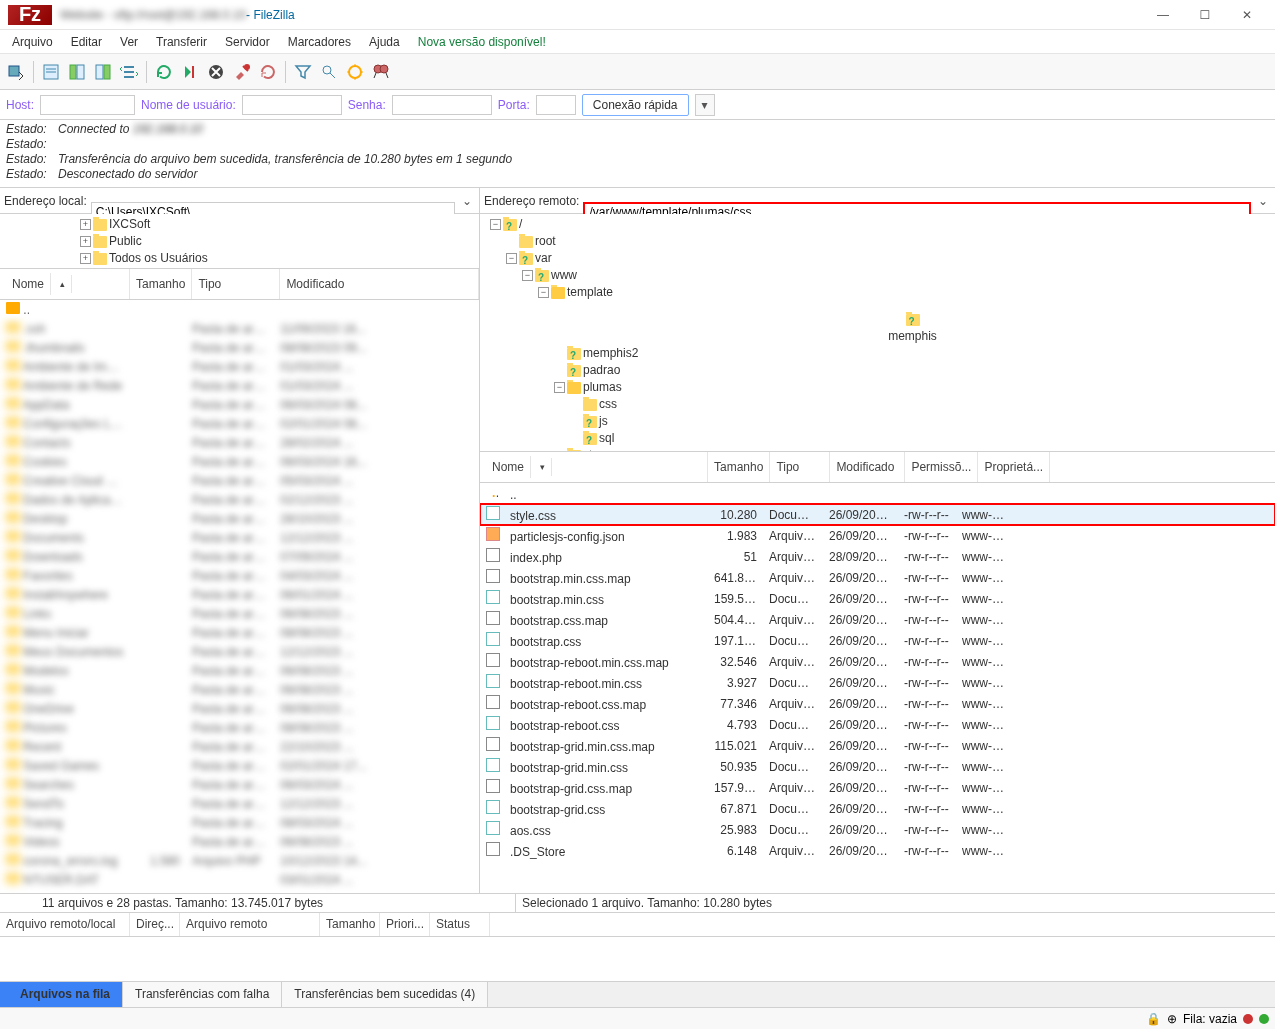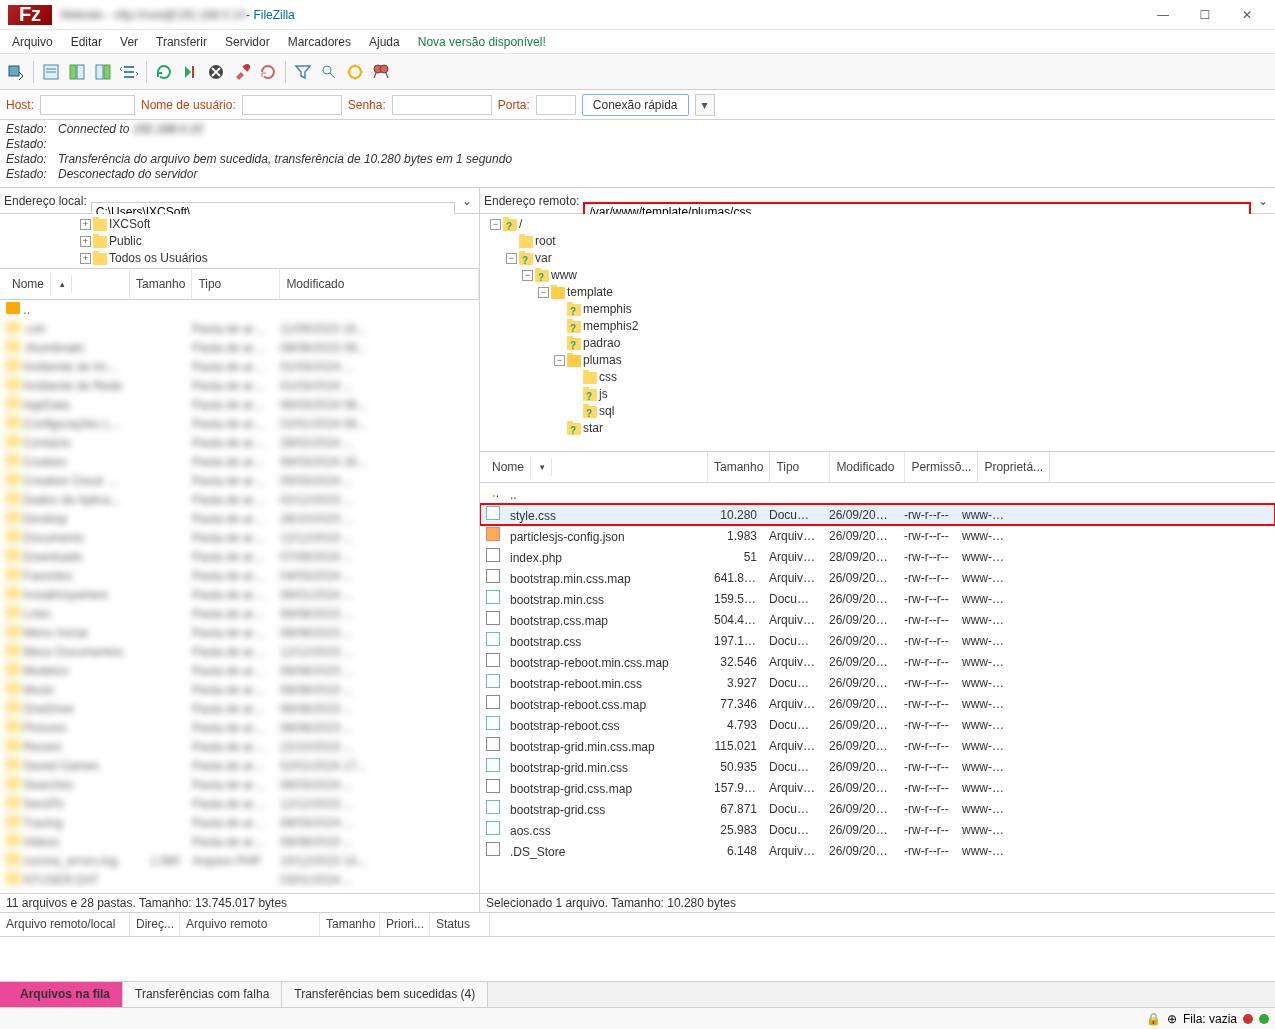--- a/index.html
+++ b/index.html
@@ -10,21 +10,21 @@
 .titlebar .title2 { color: #0369a1; }
 .titlebar .win-controls { margin-left: auto; display: flex; gap: 2px; }
 .titlebar .win-controls span { width: 40px; height: 28px; display: flex; align-items: center; justify-content: center; color: #555; cursor: pointer; }
 .menubar { height: 24px; background: #fff; display: flex; align-items: center; padding: 0 4px; gap: 2px; border-bottom: 1px solid #e5e5e5; }
 .menubar span { padding: 3px 8px; color: #333; cursor: pointer; }
 .menubar .update { color: #15803d; }
 .toolbar { height: 36px; background: #f8f8f8; display: flex; align-items: center; padding: 0 4px; gap: 2px; border-bottom: 1px solid #d0d0d0; }
 .tb-btn { width: 24px; height: 24px; display: flex; align-items: center; justify-content: center; cursor: pointer; border-radius: 2px; }
 .tb-sep { width: 1px; height: 22px; background: #ccc; margin: 0 3px; }
 .quickconnect { height: 30px; background: #fff; display: flex; align-items: center; padding: 0 6px; gap: 6px; border-bottom: 1px solid #d0d0d0; }
-.quickconnect label { color: #c2410c; }
+.quickconnect label { color: #8b5cf6; }
 .quickconnect input { border: 1px solid #ccc; height: 20px; padding: 0 4px; font-size: 12px; }
 .qc-host { width: 95px; }
 .qc-user { width: 100px; }
 .qc-pass { width: 100px; }
 .qc-port { width: 40px; }
 .qc-btn { border: 1px solid #7aafff; background: #fff; padding: 3px 10px; cursor: pointer; border-radius: 2px; color: #333; }
 .qc-drop { border: 1px solid #ccc; padding: 3px 6px; cursor: pointer; background: #f8f8f8; color:#555;}
 .log { height: 68px; background: #fff; border-bottom: 1px solid #d0d0d0; padding: 2px 6px; position: relative; overflow: hidden; }
 .log-line { display: flex; gap: 10px; color: #333; line-height: 15px; font-size: 11.5px; font-style: italic; }
 .log-line .lbl { width: 42px; color: #333; }
@@ -68,27 +68,27 @@
 .right .col-name { flex: 0 0 228px; }
 .right .col-size { flex: 0 0 55px; text-align: right; }
 .right .col-type { flex: 0 0 60px; }
 .right .col-mod { flex: 0 0 75px; }
 .right .col-perm { flex: 0 0 58px; }
 .right .col-own { flex: 0 0 54px; }
 .blurred .list-row span { filter: blur(3px); color: #666; }
 .blurred .list-row:first-child span { filter:none;}
 .statusbar { height: 20px; border-top: 1px solid #d0d0d0; border-bottom: 1px solid #d0d0d0; display: flex; }
 .statusbar span { padding: 2px 6px; color: #333; }
-.statusbar .left-stat { flex: 0 0 480px; border-right: 1px solid #d0d0d0; }
+.statusbar .left-stat { flex: 0 0 480px; border-right: 1px solid #d0d0d0; margin-left: 36px; }
 .queue-header { height: 24px; border-bottom: 1px solid #d0d0d0; display: flex; background: #fff; }
 .queue-header span { padding: 4px 6px; border-right: 1px solid #e5e5e5; color: #444; }
 .queue-body { flex: 0 0 44px; background: #fff; }
 .tabs { height: 26px; display: flex; background: #f0f0f0; border-top: 1px solid #d0d0d0; }
 .tab { padding: 5px 12px; border-right: 1px solid #d0d0d0; cursor: pointer; color: #333; background: #f8f8f8; }
-.tab.active { background: #ec4899; font-weight: bold; padding-left: 20px; }
+.tab.active { background: #3b82f6; font-weight: bold; padding-left: 20px; }
 .footer { height: 22px; background: #f8f8f8; border-top: 1px solid #d0d0d0; display: flex; align-items: center; justify-content: flex-end; padding: 0 6px; gap: 6px; }
 .footer .dot { width: 10px; height: 10px; border-radius: 50%; }
 .footer .dot.red { background: #c33; }
 .footer .dot.green { background: #3a3; }
 svg { display: block; }
 </style>
 </head>
 <body>
 
 <div class="titlebar">
@@ -490,21 +490,21 @@
         <div class="tree-item" style="padding-left: 38px;">
           <span class="expander">−</span>
           <span class="folder-icon q"></span>
           <span>www</span>
         </div>
         <div class="tree-item" style="padding-left: 54px;">
           <span class="expander">−</span>
           <span class="folder-icon open"></span>
           <span>template</span>
         </div>
-        <div class="tree-item" style="padding-left: 70px;">
+        <div class="tree-item" style="padding-left: 70px; flex-direction: column;">
           <span class="expander blank"></span>
           <span class="folder-icon q"></span>
           <span>memphis</span>
         </div>
         <div class="tree-item" style="padding-left: 70px;">
           <span class="expander blank"></span>
           <span class="folder-icon q"></span>
           <span>memphis2</span>
         </div>
         <div class="tree-item" style="padding-left: 70px;">

